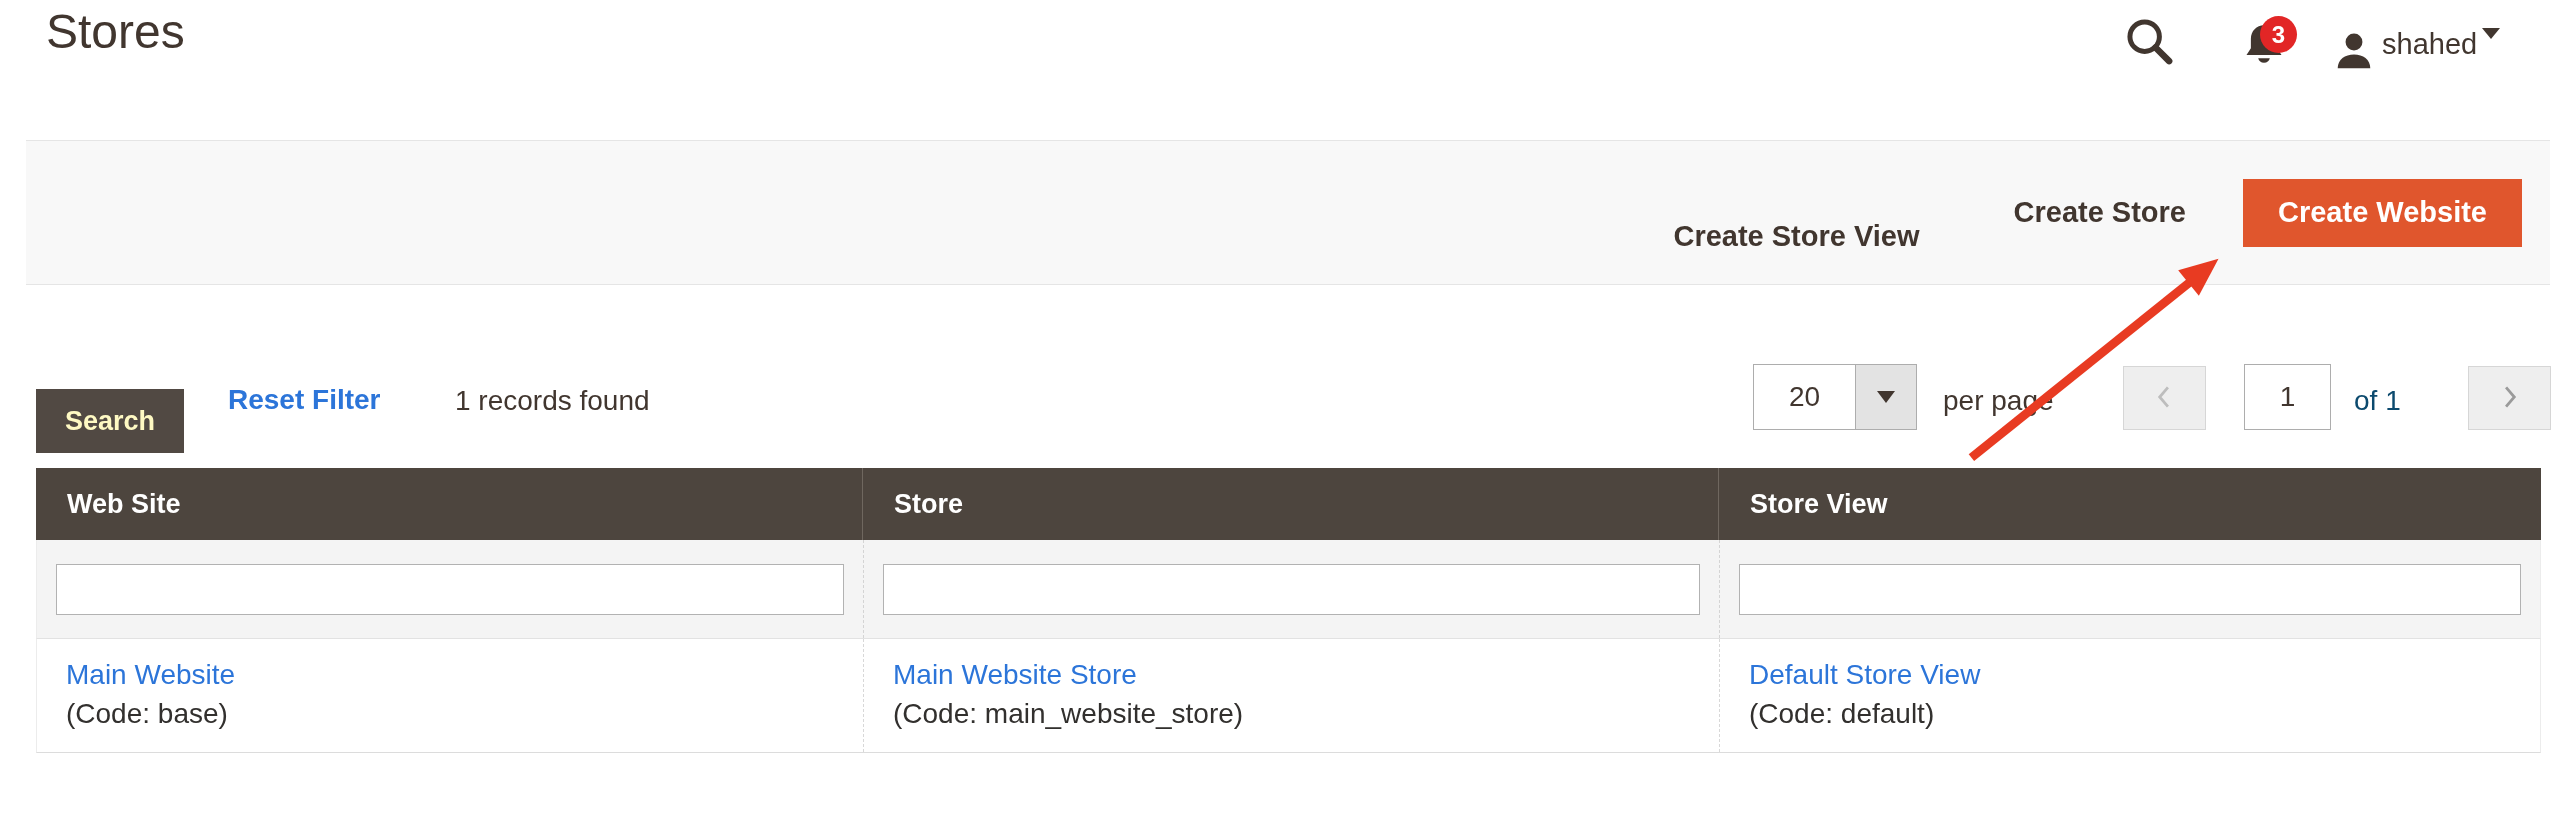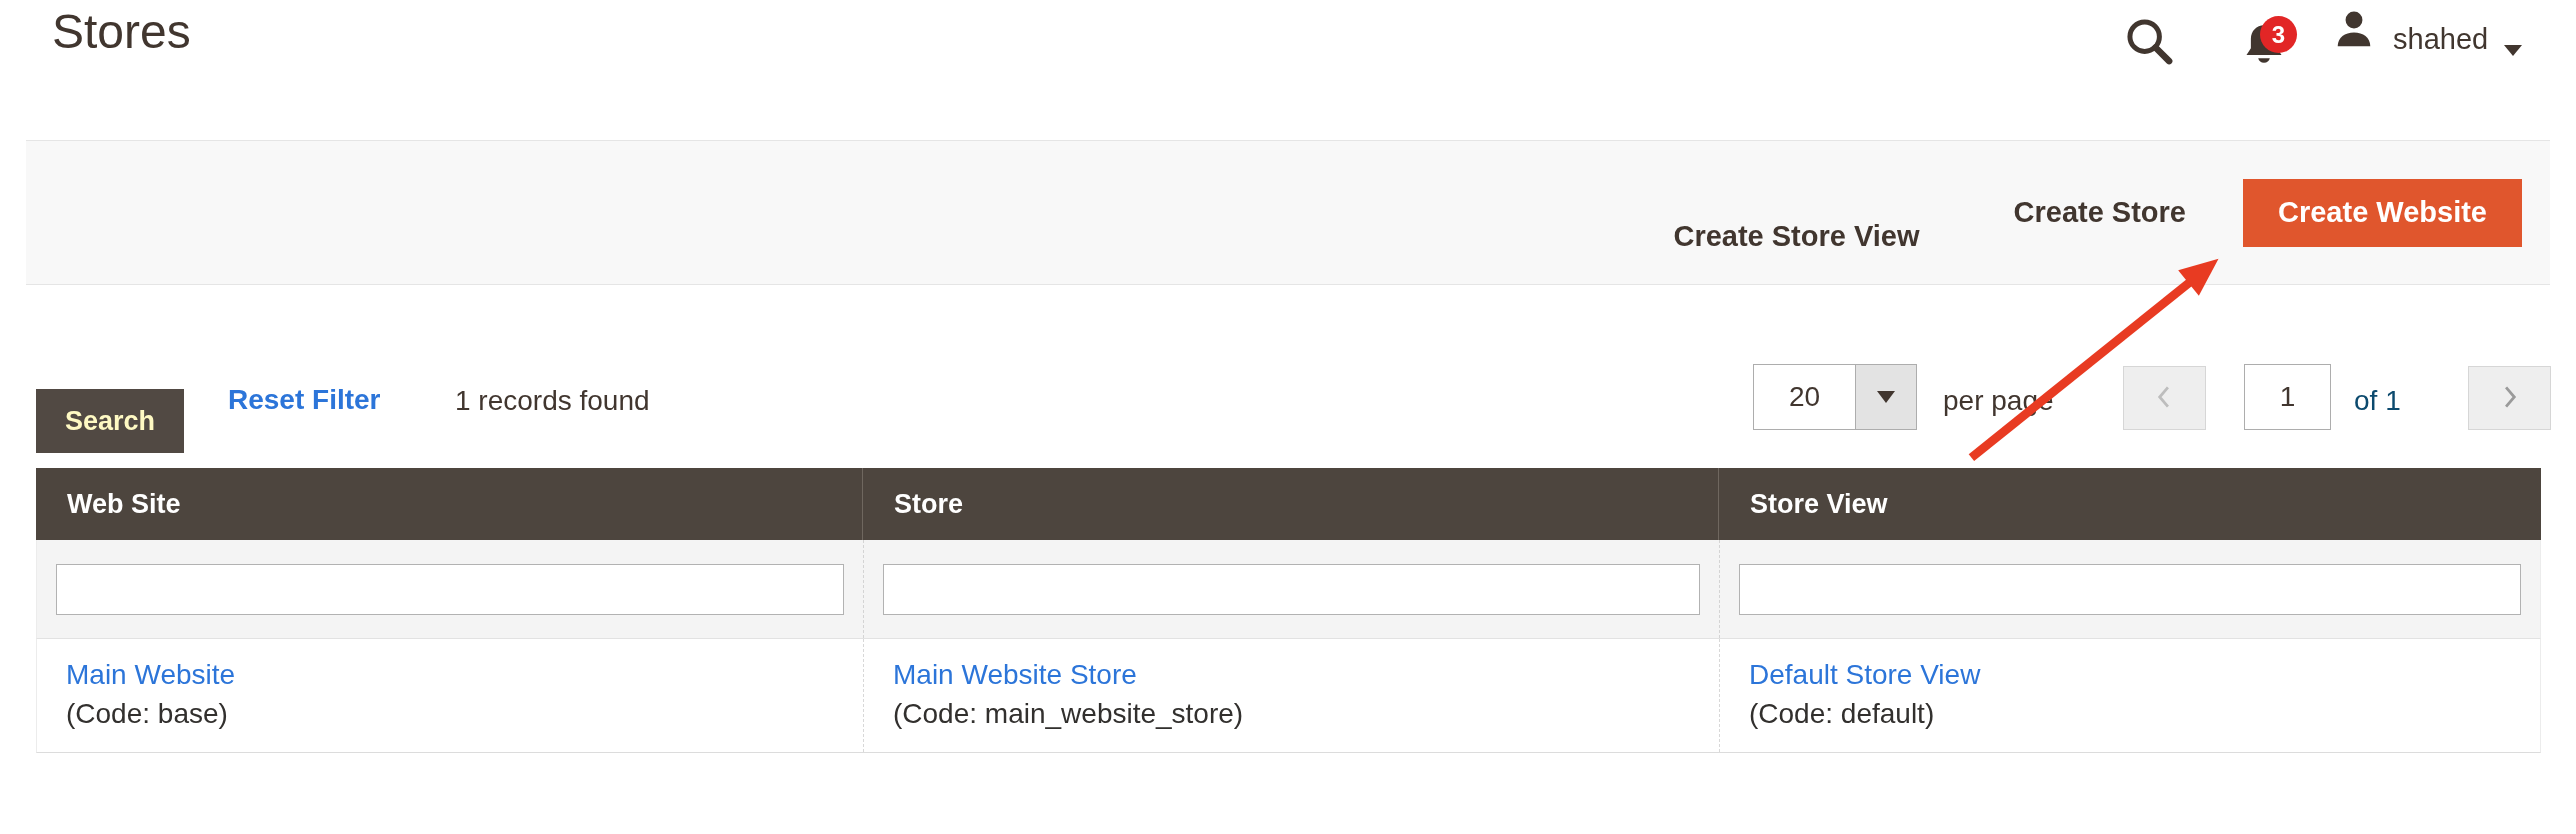--- a/index.html
+++ b/index.html
@@ -1,28 +1,28 @@
 <!DOCTYPE html>
 <html style="--accent-orange: #e0562d; --button-dark: #514943; --grid-header: #4d453e; --link-blue: #2c75d9; --badge-red: #e22626; --arrow-red: #e83b22; --text-dark: #41362f;"><head>
 <meta charset="utf-8">
 <style>
   html,body{margin:0;padding:0;background:#fff;}
   #app{position:relative;width:2576px;height:834px;background:#ffffff;
        font-family:"Liberation Sans",sans-serif;color:#41362f;overflow:hidden;}
   button{font-family:inherit;}
   
-  .page-title{position:absolute;left:52px;top:3.9px;margin:0;font-size:48px;font-weight:400;
+  .page-title{position:absolute;left:46px;top:3.9px;margin:0;font-size:48px;font-weight:400;
               color:var(--text-dark,#41362f);}
   .hdr-btn{position:absolute;background:none;border:none;cursor:pointer;padding:0;}
   .hdr-search{left:2122px;top:15.4px;width:54px;height:54px;}
   .hdr-notif{left:2225px;top:17.4px;width:77px;height:58px;}
   .badge{position:absolute;left:35px;top:-1.9px;width:37px;height:37px;border-radius:50%;
          background:var(--badge-red,#e22626);color:#fff;font-size:24px;font-weight:bold;
          line-height:37px;text-align:center;}
-  .hdr-account{left:2331px;top:6px;display:flex;align-items:flex-end;gap:16px;}
+  .hdr-account{left:2331px;top:28px;display:flex;align-items:flex-start;gap:5px;}
   .hdr-account .uname{font-size:29px;color:var(--text-dark,#41362f);}
   .caret-down{width:0;height:0;border-left:9.7px solid transparent;border-right:9.7px solid transparent;
               border-top:11.6px solid #41362f;}
   
   .actions-bar{position:absolute;left:26px;top:140px;width:2524px;height:145px;box-sizing:border-box;
                background:#f8f8f8;border-top:1.9px solid #e5e5e5;border-bottom:1.9px solid #e5e5e5;
                display:flex;align-items:center;justify-content:flex-end;}
   .text-action{background:none;border:none;cursor:pointer;font-size:29px;font-weight:bold;
                color:var(--text-dark,#41362f);padding:0;}
   .a1{margin-right:94px;margin-top:48px;}

